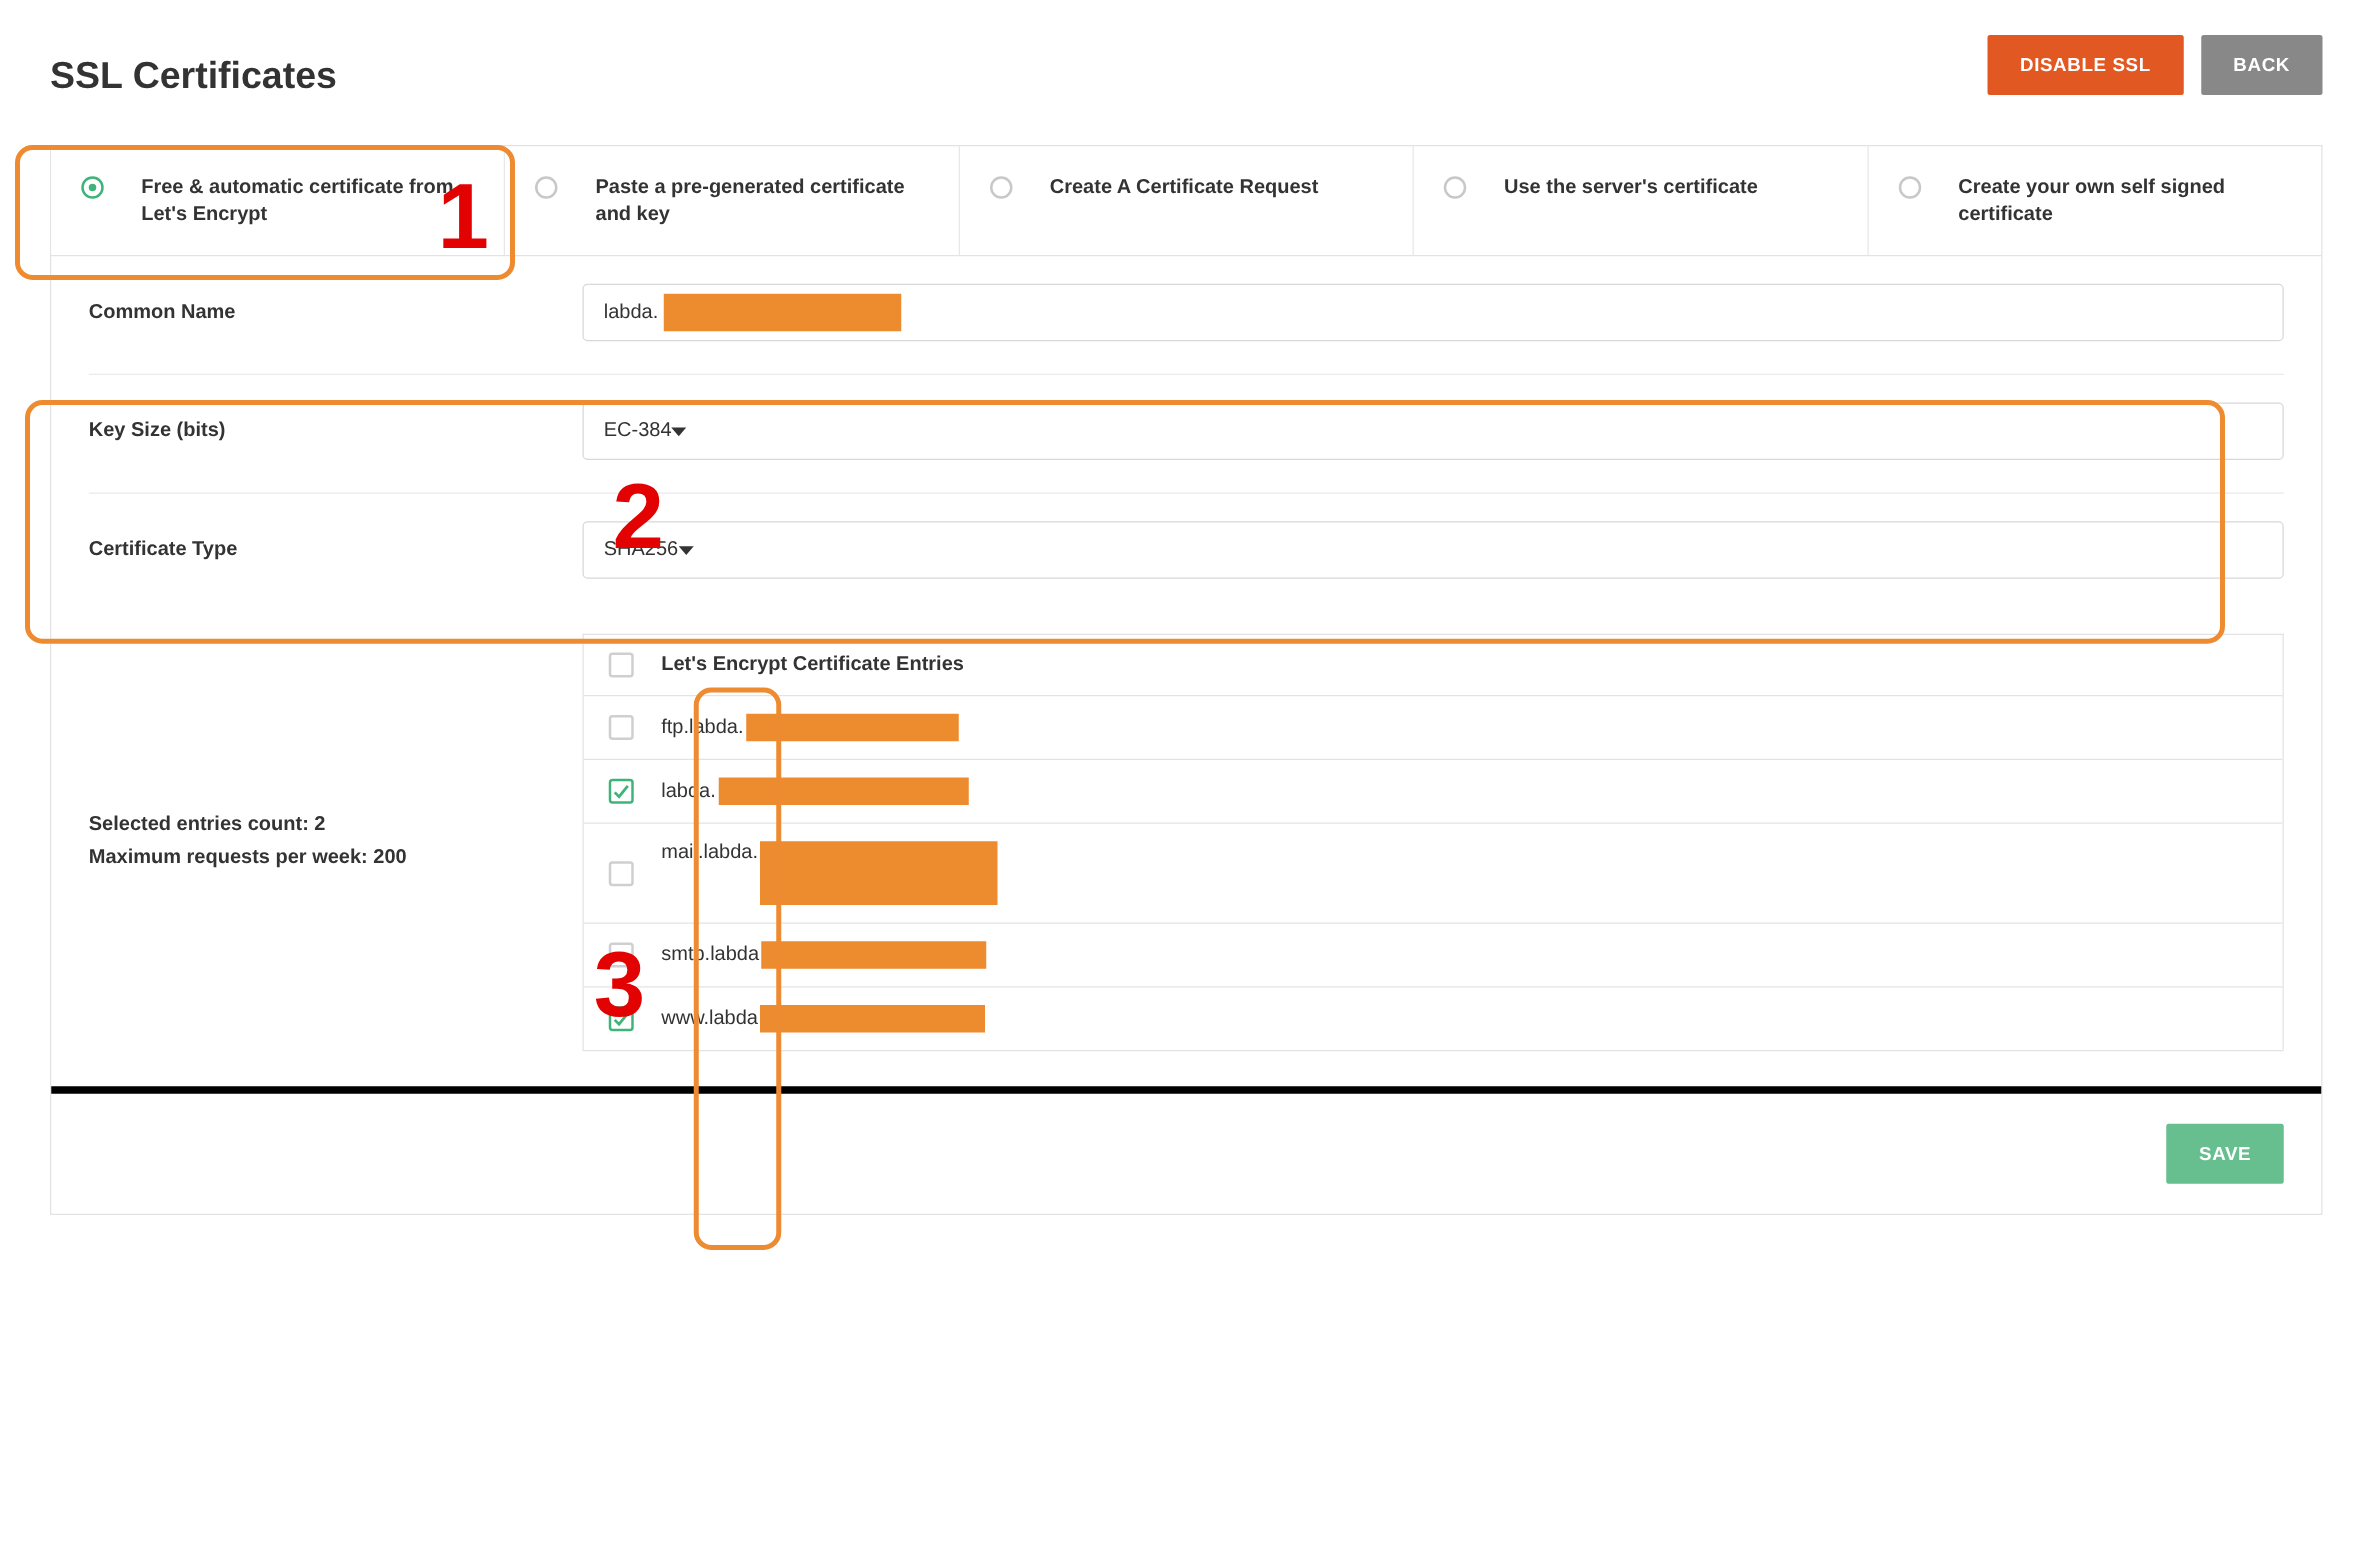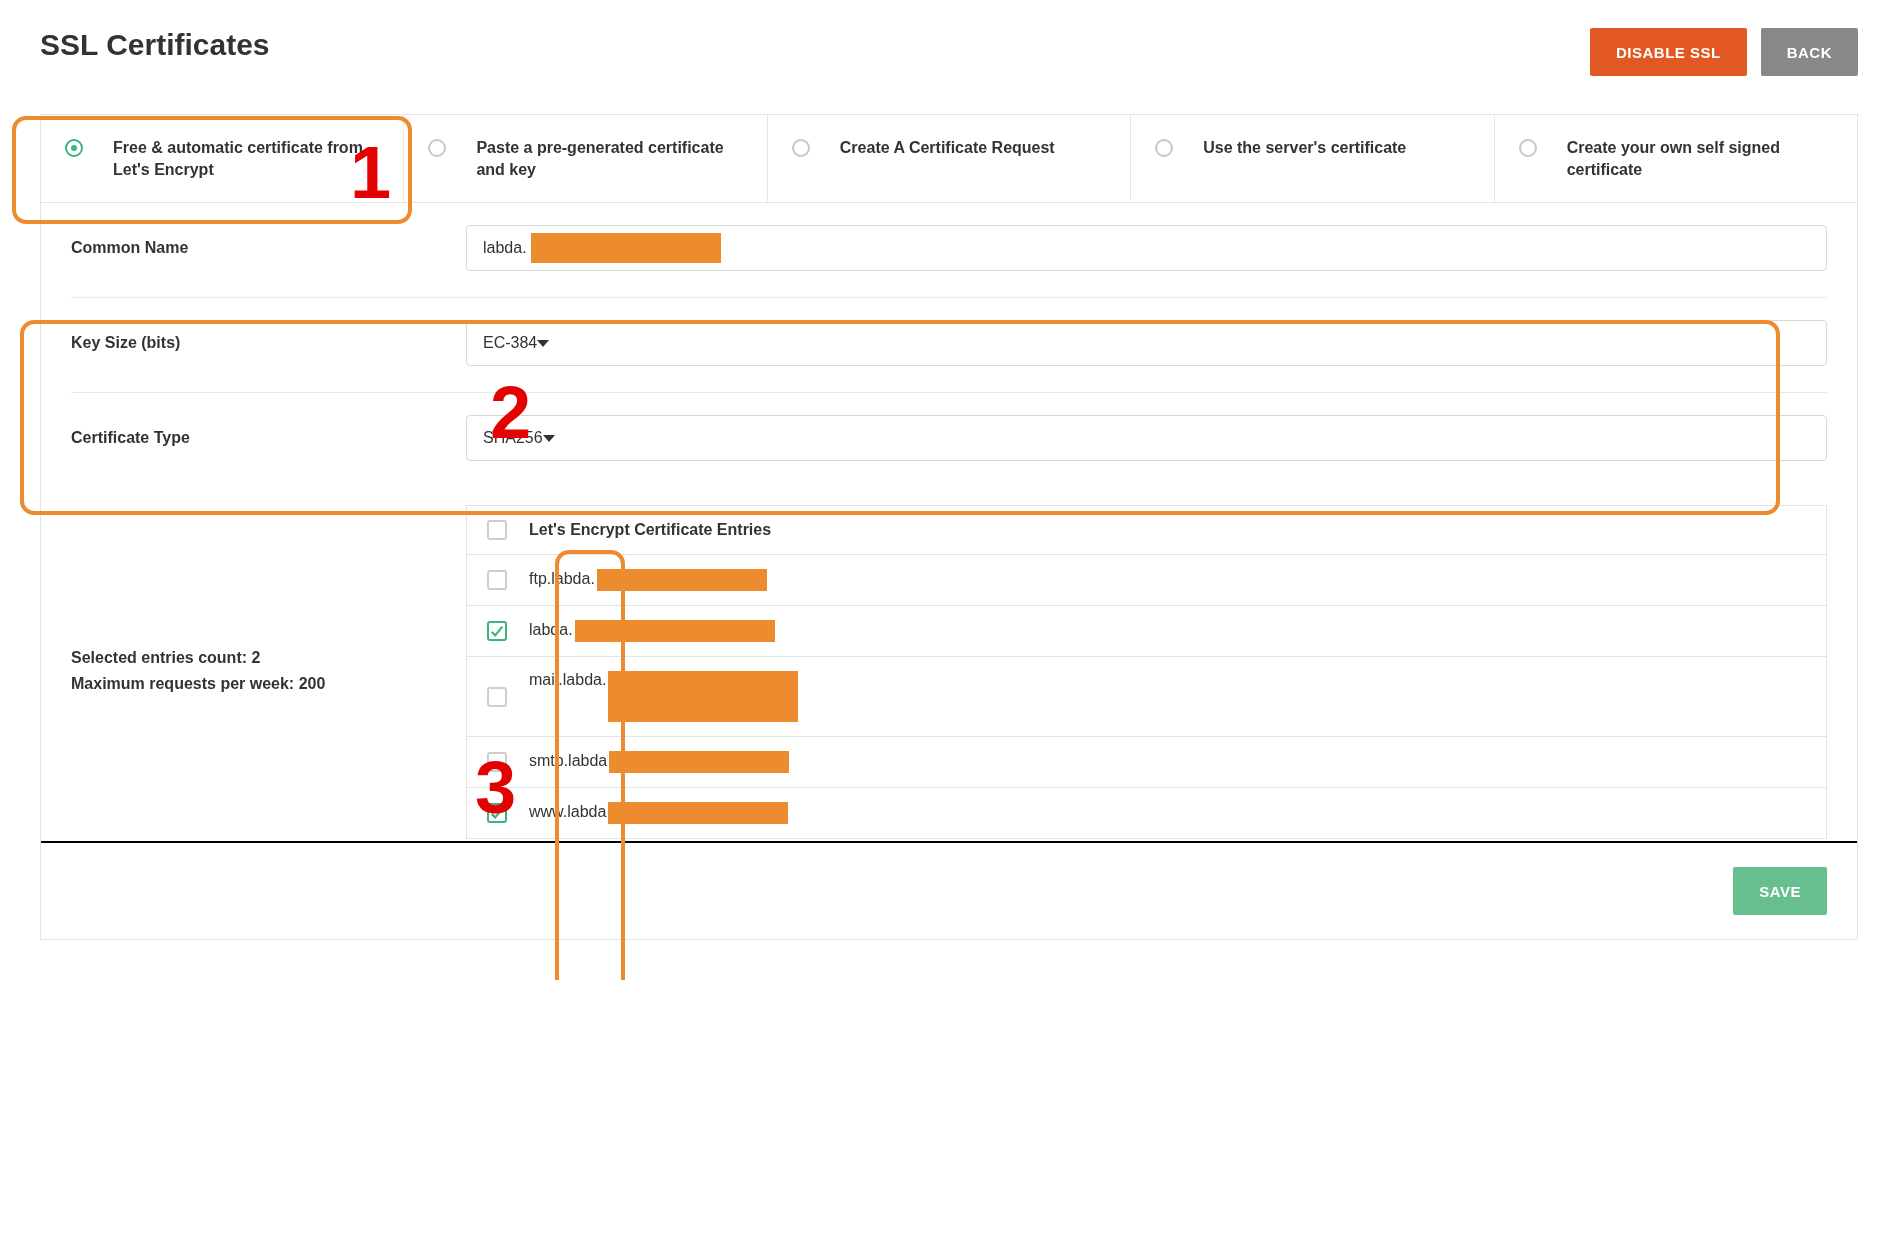--- a/index.html
+++ b/index.html
@@ -1,19 +1,19 @@
 <!DOCTYPE html>
 <html><head>
 <meta charset="utf-8">
 <style>
   * { box-sizing: border-box; }
   html, body { margin:0; padding:0; font-family: -apple-system, "Segoe UI", "Helvetica Neue", Arial, sans-serif; color:#333; background:#fff;}
   .wrap { padding: 28px 40px 40px 40px; max-width: 1898px; position:relative;}
   .hdr { display:flex; justify-content:space-between; align-items:flex-start; margin-bottom: 38px;}
-  .title { font-size: 30px; font-weight:600; color:#333;}
+  .title { font-size: 30px; font-weight:600; color:#333;margin-top:16px;}
   .hdr-btns { display:flex; gap:14px;}
   .btn { display:inline-flex; align-items:center; justify-content:center; height:48px; padding:0 26px; font-size:15px; font-weight:700; letter-spacing:0.5px; border:none; cursor:pointer; border-radius:2px;}
   .btn-orange { background:#e25822; color:#fff;}
   .btn-gray   { background:#888; color:#fff;}
   .btn-green  { background:#67bf8f; color:#fff;}
 
   .tabs { display:flex; border:1px solid #e3e3e3; border-bottom:none;}
   .tab { flex:1 1 0; display:flex; align-items:flex-start; gap:30px; padding:22px 24px; position:relative; border-right:1px solid #e8e8e8; cursor:pointer;}
   .tab:last-child{border-right:none;}
   .tab.selected { background:#fff;}
@@ -37,21 +37,21 @@
   .etable { border:1px solid #e3e3e3; border-bottom:none;}
   .erow { display:flex; align-items:center; gap:22px; padding:14px 20px; border-bottom:1px solid #e3e3e3; font-size:16px;}
   .erow.head { font-weight:700;}
   .chk { width:20px; height:20px; border:2px solid #cfcfcf; border-radius:3px; display:inline-flex; align-items:center; justify-content:center; cursor:pointer; background:#fff;}
   .chk.checked { border-color:#3fb47a;}
   .chk.checked svg { display:block;}
   .chk svg { display:none; width:14px; height:14px;}
   .chk.checked svg polyline{stroke:#3fb47a;}
   .redact { display:inline-block; height:22px; background:#ed8b2f; vertical-align:middle; margin-left:2px;}
 
-  .foot { display:flex; justify-content:flex-end; padding:24px 30px; border-top:2px solid #000000; margin-top:2px;}
+  .foot { display:flex; justify-content:flex-end; padding:24px 30px; border-top:6px solid #000000; margin-top:28px;}
 
   
   .overlay-box { position:absolute; border:4px solid #ee8b31; border-radius:14px; pointer-events:none;}
   .overlay-num { position:absolute; color:#e30202; font-weight:800; pointer-events:none; font-family:inherit;}
 </style>
 </head>
 <body>
 
 <div class="wrap">
 

